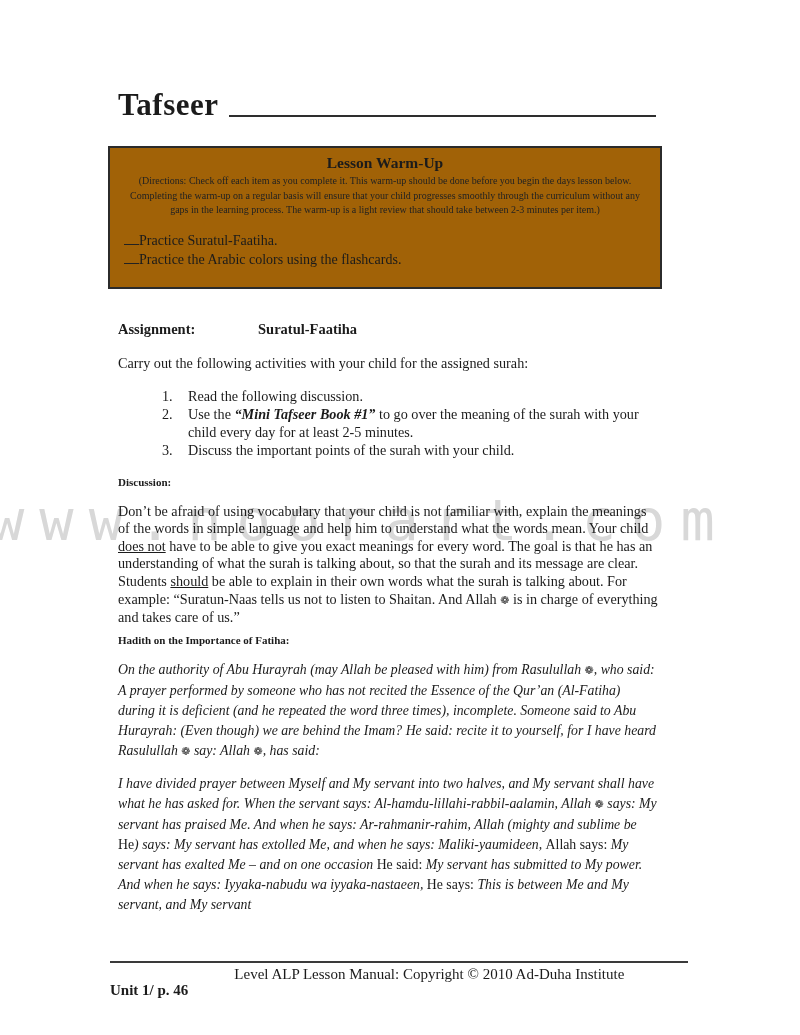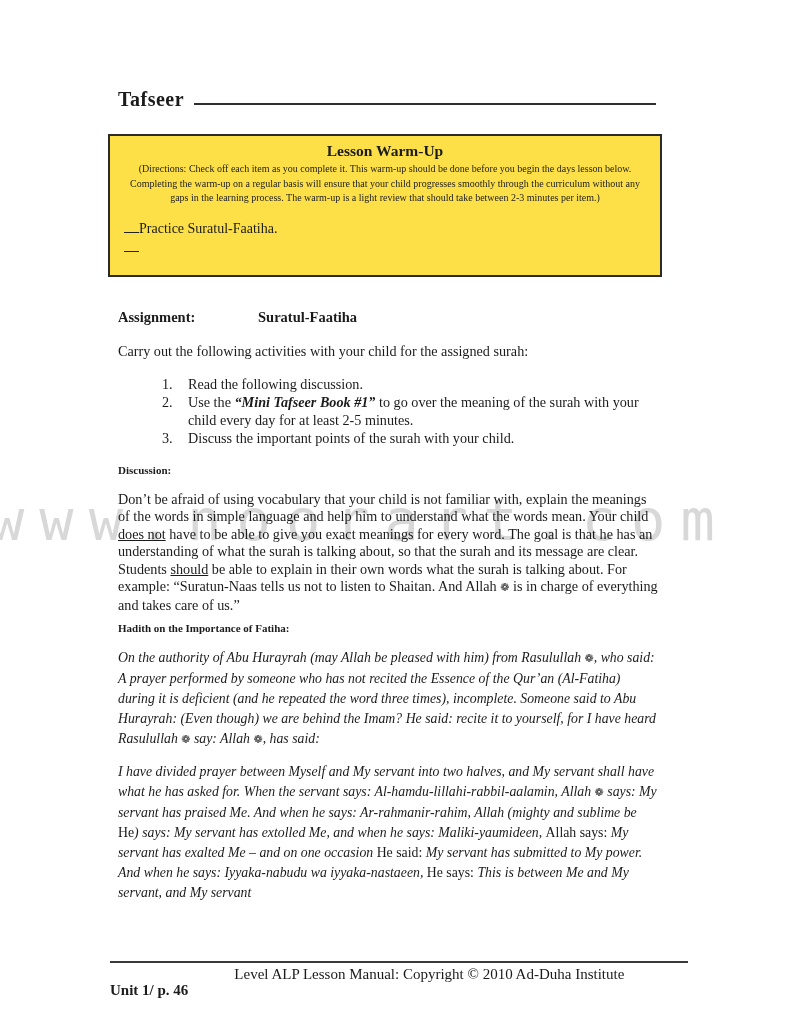--- a/index.html
+++ b/index.html
@@ -11,26 +11,26 @@
   }
   .watermark {
     position:absolute; top:487px; left:-10px; z-index:0;
     font-family:"DejaVu Sans Mono", monospace;
     font-size:57px; letter-spacing:15px; white-space:nowrap;
     color:#d8d8d8; font-weight:400;
   }
   .content { position:absolute; inset:0; z-index:1; padding:88px 144px 0 118px; }
 
   .title-row { display:flex; align-items:flex-end; margin-bottom:24px; }
-  .doc-title { font-size:20px; font-weight:bold; letter-spacing:0.5px; line-height:1.1; }
+  .doc-title { font-size:31px; font-weight:bold; letter-spacing:0.5px; line-height:1.1; }
   .title-rule { flex:1; border-bottom:2px solid #2e2e2e; margin-left:10px; margin-bottom:5px; height:0; }
 
   .warmup-box {
     margin-left:-10px; width:554px;
-    border:2px solid #2b2b2b; background:#fde047;
+    border:2px solid #2b2b2b; background:#a16207;
     padding:6px 14px 18px 14px;
   }
   .warmup-title { text-align:center; font-size:15.5px; font-weight:bold; margin-bottom:2px; }
   .warmup-directions { text-align:center; font-size:10px; line-height:14.5px; color:#222; }
   .checklist { margin-top:13px; }
   .check-item { font-size:14px; line-height:19px; }
   .blank { display:inline-block; width:15px; height:13px; border-bottom:1.3px solid #222; }
 
   .assignment-row { margin-top:32px; font-size:14.5px; font-weight:bold; }
   .assignment-label { display:inline-block; width:140px; }
@@ -77,21 +77,21 @@
     </div>
 
     <div class="warmup-box">
       <div class="warmup-title">Lesson Warm-Up</div>
       <div class="warmup-directions">(Directions: Check off each item as you complete it. This warm-up should be done before you begin the days lesson below. Completing the warm-up on a regular basis will ensure that your child progresses smoothly through the curriculum without any gaps in the learning process. The warm-up is a light review that should take between 2-3 minutes per item.)</div>
       <div class="checklist">
         <div class="check-item">
           <span class="blank"></span><span>Practice Suratul-Faatiha.</span>
         </div>
         <div class="check-item">
-          <span class="blank"></span>
+          <span class="blank"></span><span>Practice the Arabic colors using the flashcards.</span>
         </div>
       </div>
     </div>
 
     <div class="assignment-row">
       <span class="assignment-label">Assignment:</span><span>Suratul-Faatiha</span>
     </div>
 
     <div class="intro">Carry out the following activities with your child for the assigned surah:</div>
 

